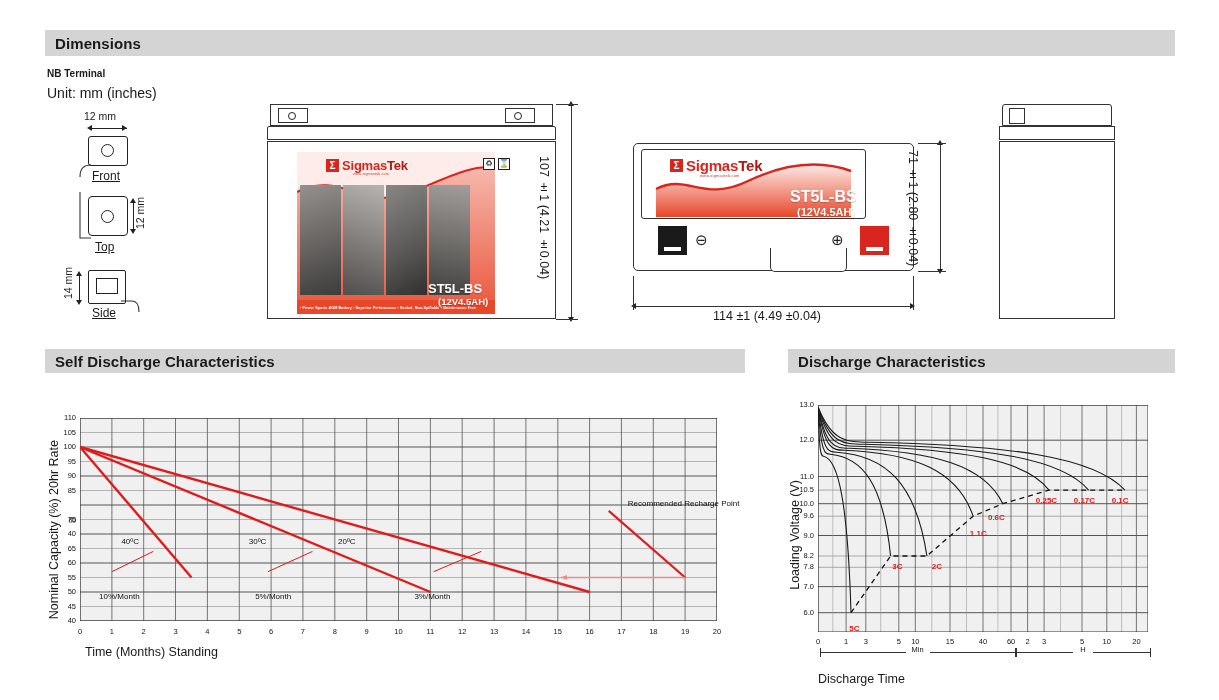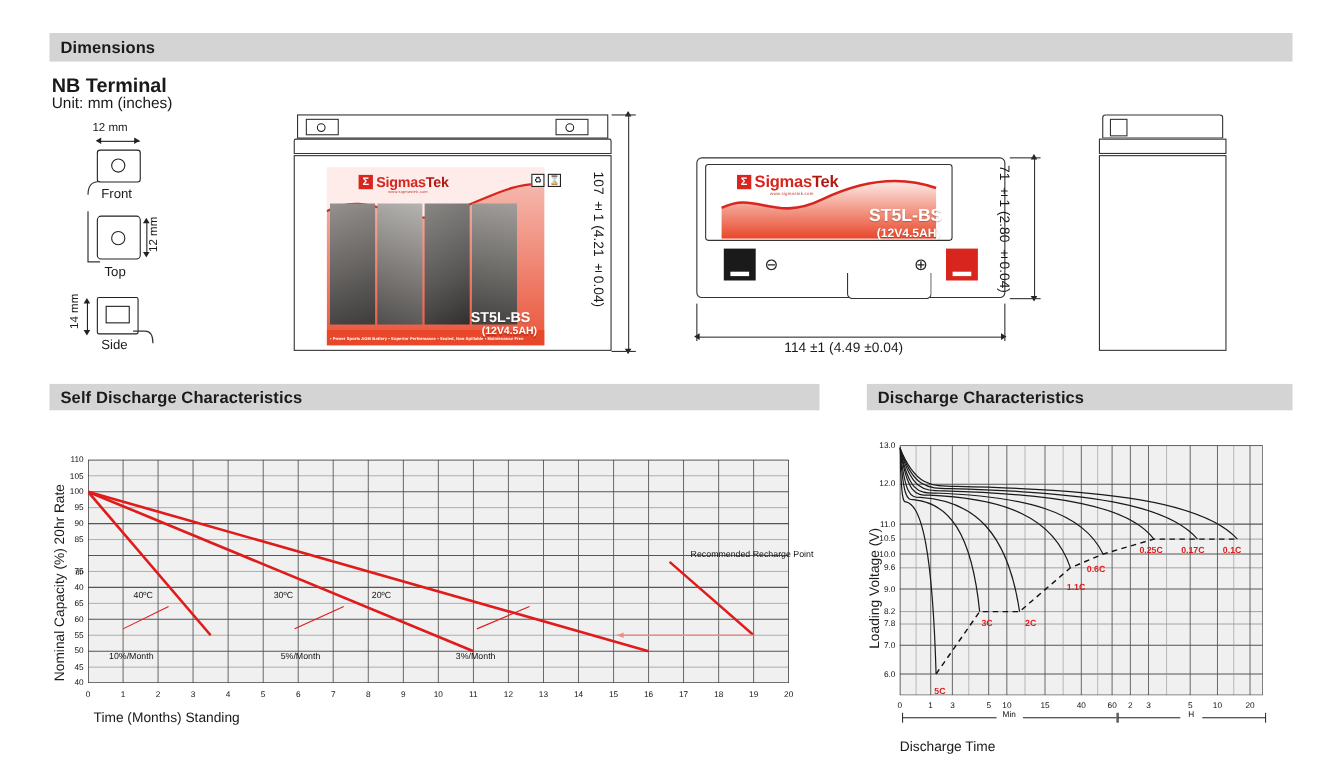--- a/index.html
+++ b/index.html
@@ -12,26 +12,26 @@
     overflow:hidden;
   }
   .section-header{
     position:absolute; background:#d4d4d4; display:flex; align-items:center;
     padding-left:10px; font-weight:bold; font-size:15px; color:#1a1a1a; letter-spacing:.1px;
   }
   #hdr-dimensions{ left:45px; top:30px; width:1130px; height:26px; }
   #hdr-selfdis{ left:45px; top:349px; width:700px; height:24px; }
   #hdr-discharge{ left:788px; top:349px; width:387px; height:24px; }
 
-  #nb-terminal{ position:absolute; left:47px; top:68px; font-weight:bold; font-size:18px; }
+  #nb-terminal{ position:absolute; left:47px; top:68px; font-weight:bold; font-size:10px; }
   #unit-label{ position:absolute; left:47px; top:85px; font-size:14px; }
 
   
   .term-dim-label{ position:absolute; font-size:10.5px; white-space:nowrap; }
-  .term-view-label{ position:absolute; font-size:12px; white-space:nowrap; }
+  .term-view-label{ position:absolute; font-size:12px; white-space:nowrap;text-decoration:underline; }
   .term-box{ position:absolute; border:1.3px solid #222; background:#fff; }
   .term-hole{ position:absolute; border:1.3px solid #222; border-radius:50%; background:#fff; }
   .term-rect{ position:absolute; border:1.3px solid #222; background:#fff; }
   .arrow-h{ position:absolute; height:1px; background:#222; }
   .arrow-v{ position:absolute; width:1px; background:#222; }
   .ah-l,.ah-r{ position:absolute; width:0;height:0; border-top:3px solid transparent; border-bottom:3px solid transparent;}
   .ah-l{ border-right:5px solid #222; }
   .ah-r{ border-left:5px solid #222; }
   .av-t,.av-b{ position:absolute; width:0;height:0; border-left:3px solid transparent; border-right:3px solid transparent;}
   .av-t{ border-bottom:5px solid #222; }

